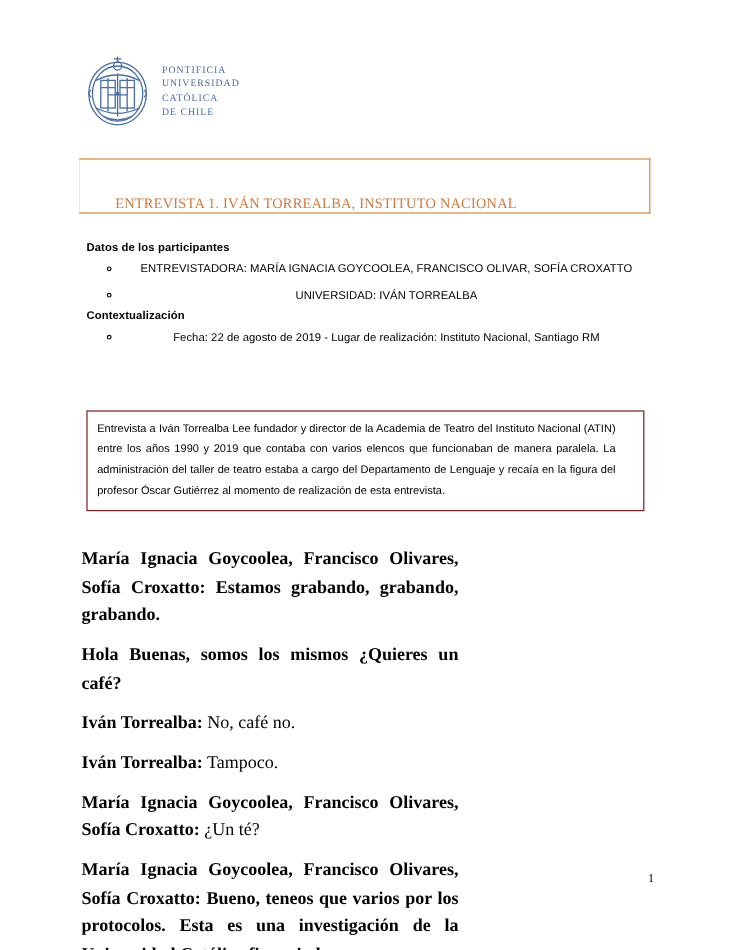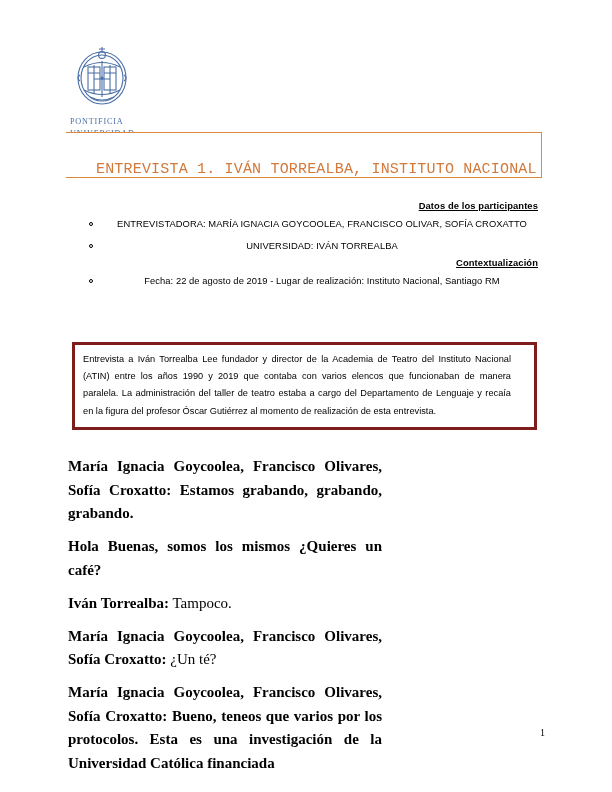--- a/index.html
+++ b/index.html
@@ -17,21 +17,20 @@
   }
 
   
   .logo-block {
     position: absolute;
     left: 70px;
     top: 45px;
     display: flex;
     align-items: center;
     gap: 9px;
-    flex-direction: column;
   }
   .crest {
     width: 56px;
     height: 62px;
     flex: none;
   }
   .logo-text {
     font-family: "Liberation Serif", "DejaVu Serif", serif;
     color: #4A6FA8;
     font-size: 8.2px;
@@ -57,42 +56,41 @@
   }
   .banner-bar {
     position: absolute;
     left: 66px;
     top: 132px;
     width: 11px;
     height: 46px;
     background: #E57E32;
   }
   .banner-title {
-    font-family: Liberation Mono, monospace;
-    font-size: 15px;
+    font-family: Liberation Serif, serif;
+    font-size: 12px;
     color: #D2793B;
     letter-spacing: 0.18px;
     margin-left: 30px;
     white-space: nowrap;
     margin-top: 28px;
   }
 
   
   .info {
     position: absolute;
     left: 72px;
     top: 200px;
     width: 466px;
     font-family: "Liberation Sans", "DejaVu Sans", sans-serif;
   }
   .section-head {
-    text-align: right;
+    text-align: left;
     font-size: 9.4px;
     font-weight: bold;
-    text-decoration: underline;
     letter-spacing: 0.1px;
     margin: 0 0 2px 0;
   }
   .head-gap { }
 
   ul.bullets {
     list-style: none;
     margin: 0;
     padding: 0;
   }
@@ -117,21 +115,21 @@
     box-sizing: border-box;
   }
 
   
   .context-box {
     position: absolute;
     left: 72px;
     top: 342px;
     width: 465px;
     box-sizing: border-box;
-    border: 3px solid #7f1d1d;
+    border: 1px solid #7f1d1d;
     padding: 6px 23px 7px 8px;
     font-family: "Liberation Sans", "DejaVu Sans", sans-serif;
     font-size: 9.2px;
     line-height: 17.2px;
     text-align: justify;
     letter-spacing: 0.02px;
   }
 
   
   .transcript {
@@ -229,20 +227,23 @@
 <div class="transcript">
 
   <p class="tp">
     <span class="speaker">María Ignacia Goycoolea, Francisco Olivares, Sofía Croxatto:</span><span class="utt-bold"> Estamos grabando, grabando, grabando.</span>
   </p>
 
   <p class="tp">
     <span class="utt-bold">Hola Buenas, somos los mismos ¿Quieres un café?</span>
   </p>
 
+  <p class="tp">
+    <span class="speaker">Iván Torrealba:</span><span> No, café no.</span>
+  </p>
 
   <p class="tp">
     <span class="speaker">Iván Torrealba:</span><span> Tampoco.</span>
   </p>
 
   <p class="tp">
     <span class="speaker">María Ignacia Goycoolea, Francisco Olivares, Sofía Croxatto:</span><span> ¿Un té?</span>
   </p>
 
   <p class="tp">

